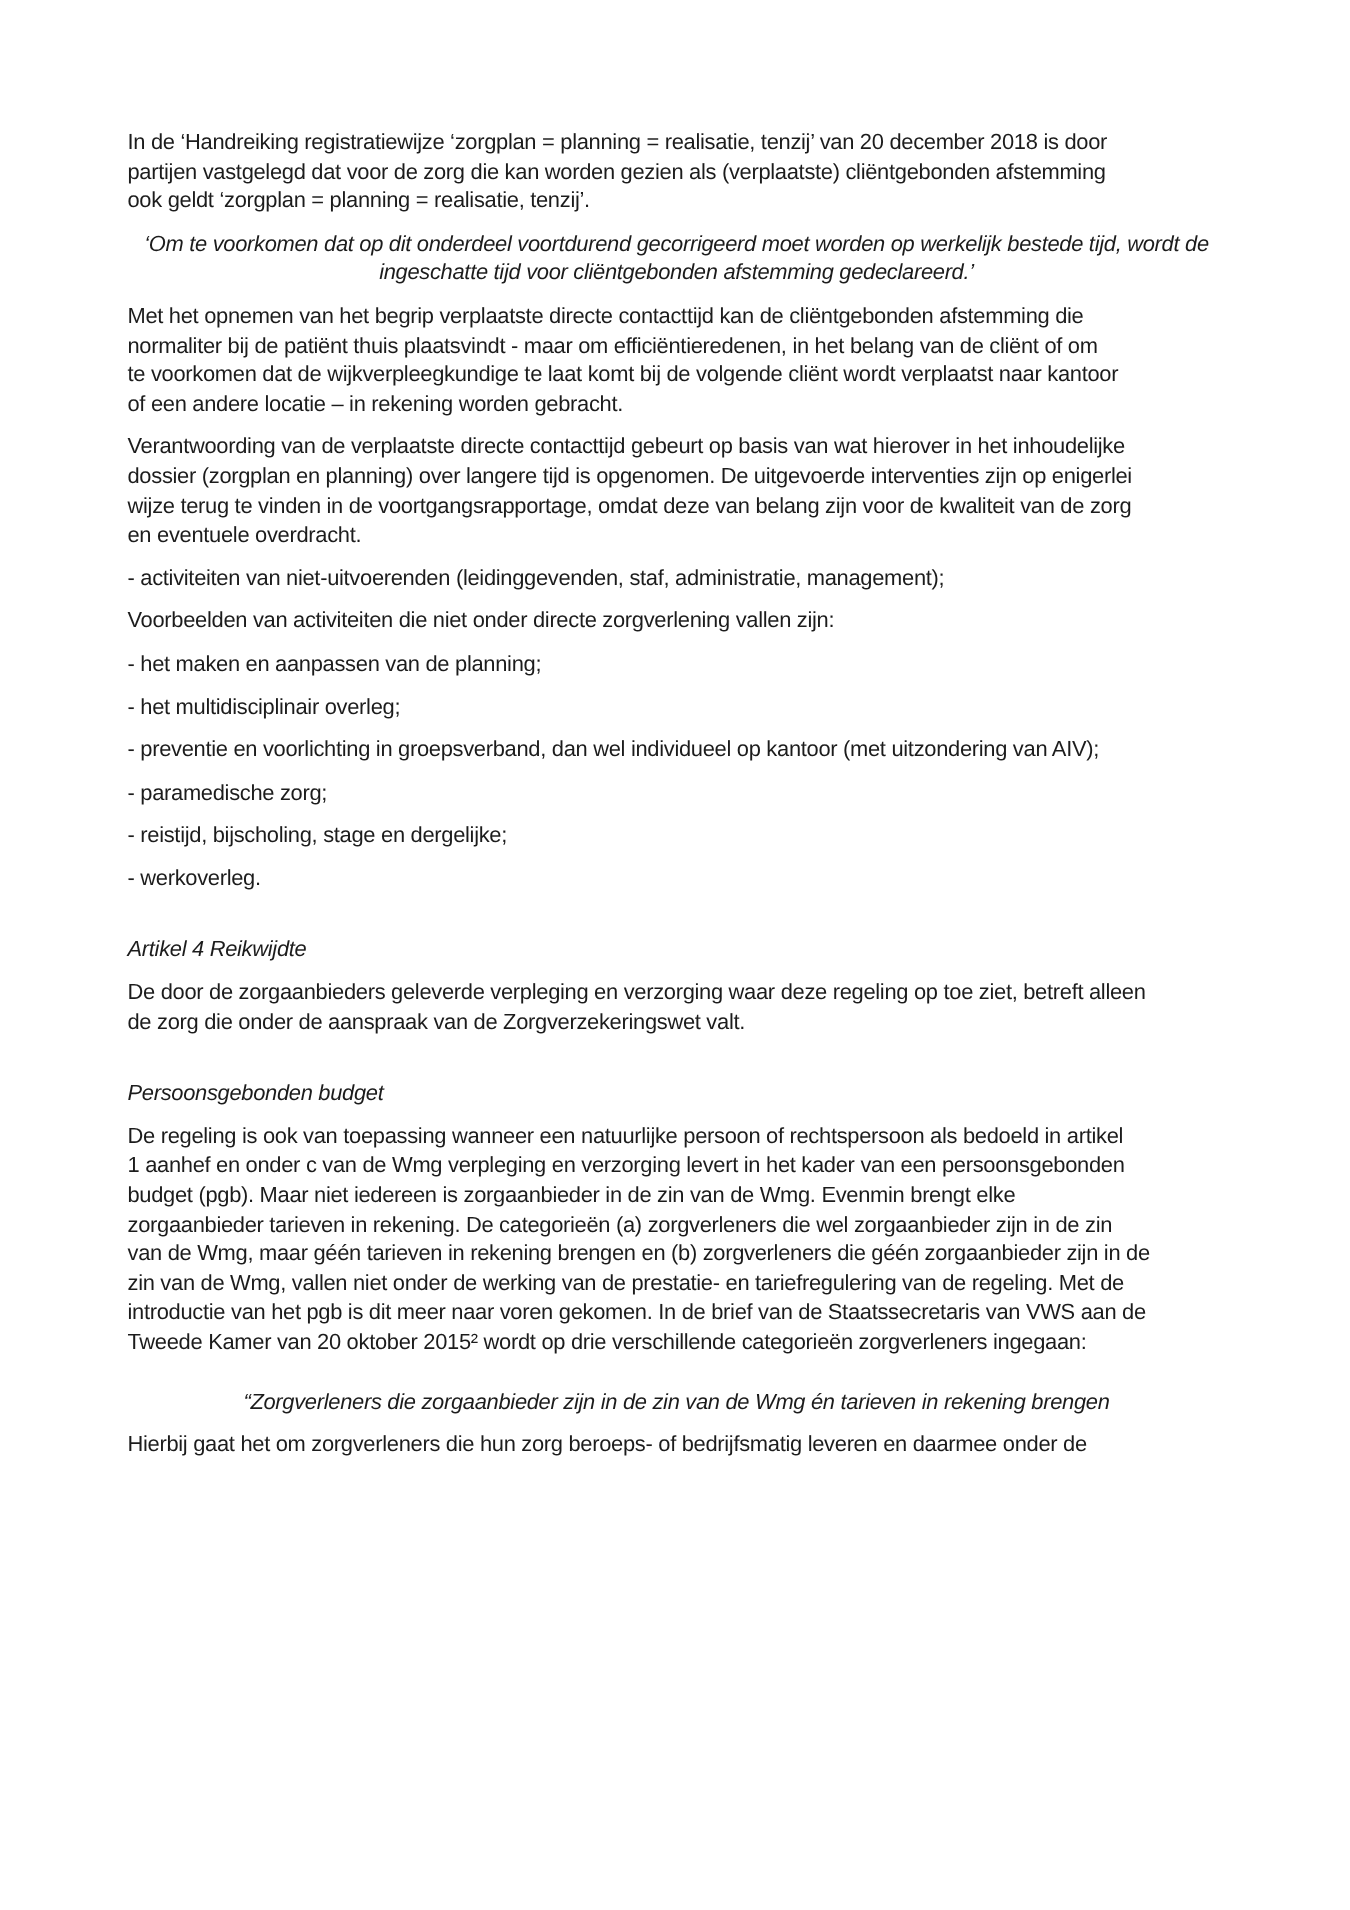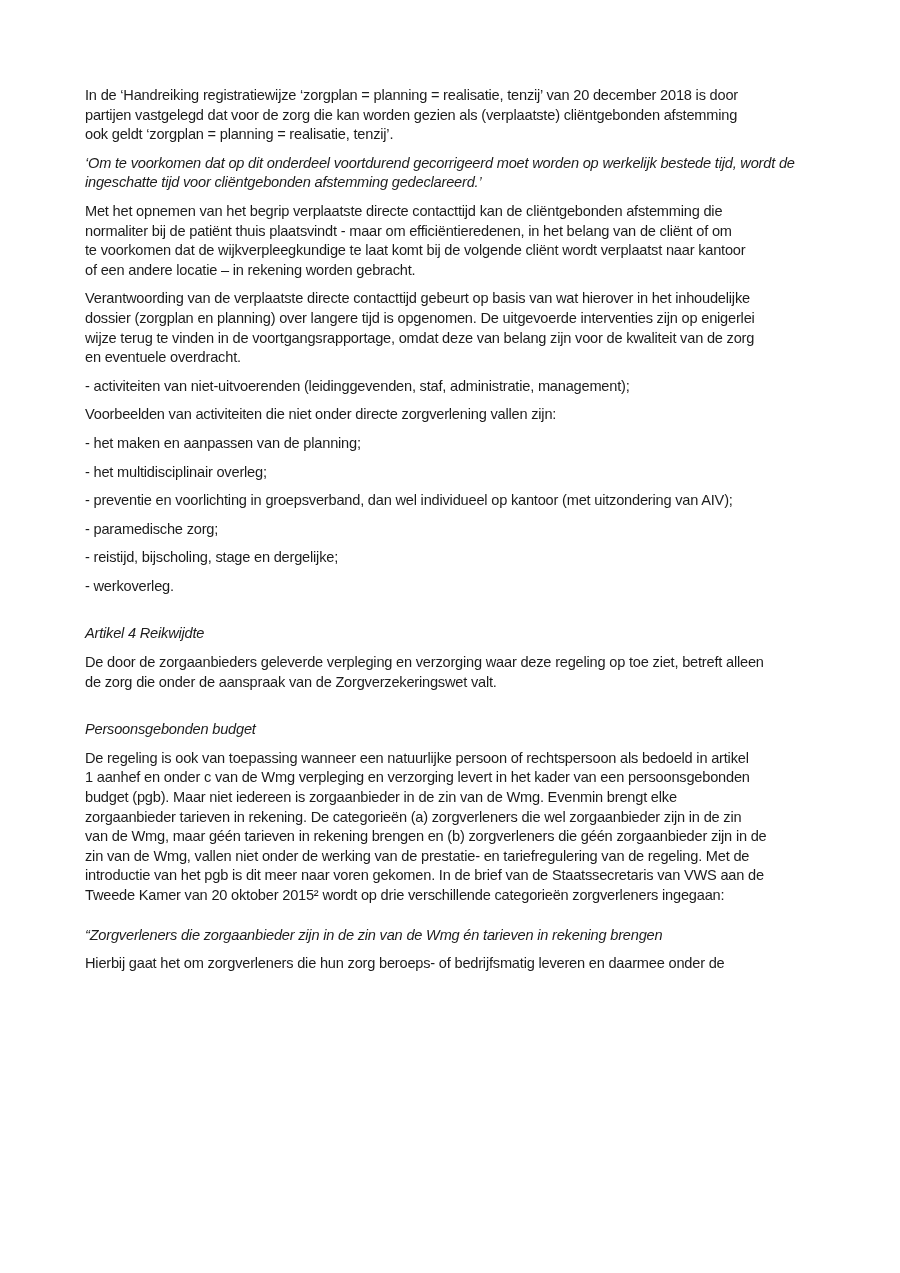--- a/index.html
+++ b/index.html
@@ -18,21 +18,21 @@
     top: 86px;
     width: 732px;
   }
   .block {
     white-space: pre;
     font-size: 14.6px;
     line-height: 19.6px;
     letter-spacing: -0.2px;
     margin: 0 0 9px 0;
   }
-  .quote { font-style: italic; }
+  .quote { font-style: italic; text-align: center; }
   .heading { font-style: italic; }
   .section { margin-top: 28px; }
   .quote-section { margin-top: 20px; }
   .footnote-rule {
     position: absolute;
     left: 85px;
     top: 1141px;
     width: 738px;
     height: 2px;
     background: #1c1c1c;

